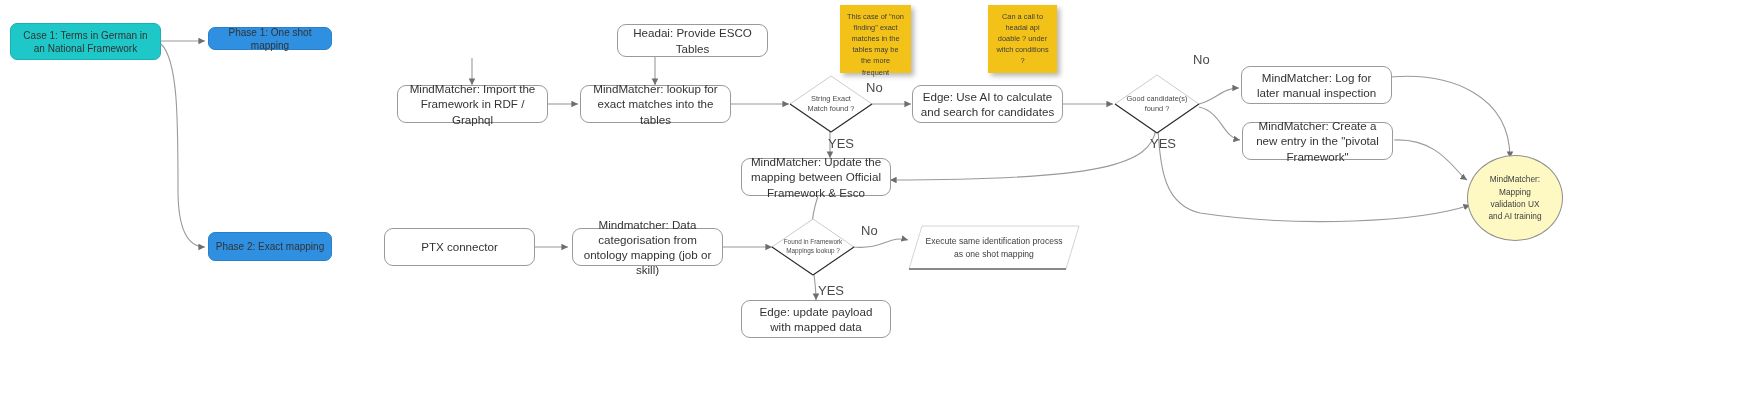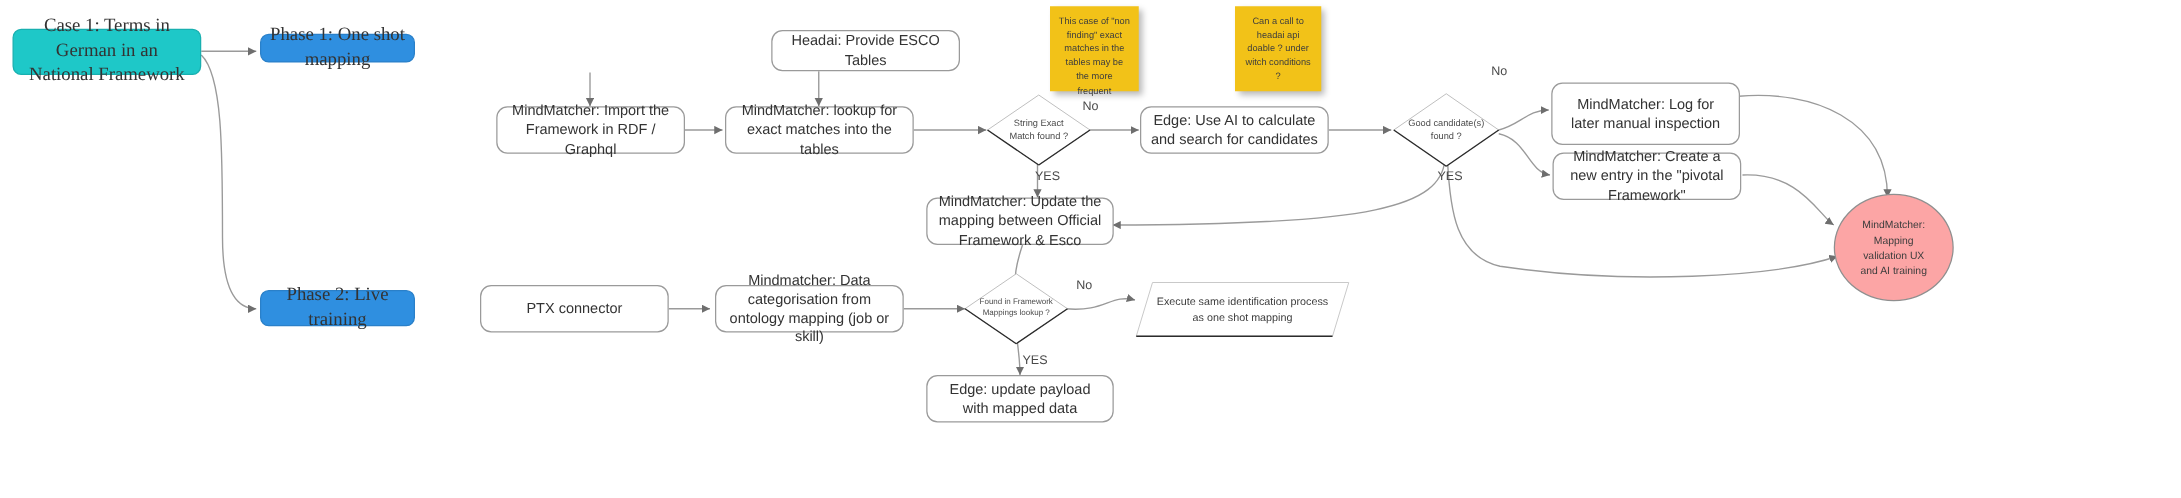--- a/index.html
+++ b/index.html
@@ -9,21 +9,21 @@
   #edges{position:absolute;left:0;top:0;width:1745px;height:398px;pointer-events:none;}
 
   .node{position:absolute;box-sizing:border-box;display:flex;align-items:center;
         justify-content:center;text-align:center;line-height:1.3;color:#333333;}
 
   
   .proc{background:#ffffff;border:1px solid #9a9a9a;border-radius:9px;
         font-size:11.6px;padding:3px 7px;}
 
   
-  .pill{border-radius:7px;font-size:15px;padding:3px 6px;font-family:Liberation Serif, serif;}
+  .pill{border-radius:7px;font-size:10px;padding:3px 6px;}
   .pill.teal{background:#1ec8c8;border:1px solid #18b0b0;}
   .pill.blue{background:#2f8fe0;border:1px solid #2a80c9;}
 
   
   .diamond{background:transparent;}
   .diamond .dshape{position:absolute;left:0;top:0;width:100%;height:100%;}
   .diamond .dlabel{position:relative;z-index:2;font-size:7.4px;line-height:1.35;
         color:#4a4a4a;padding:0 12px;text-align:center;}
 
   
@@ -31,25 +31,25 @@
         color:#3d3d3d;padding:6px 7px;align-items:flex-start;
         box-shadow:3px 3px 5px rgba(0,0,0,0.28);}
 
   
   .para{background:transparent;}
   .para .pshape{position:absolute;left:0;top:0;width:100%;height:100%;}
   .para .plabel{position:relative;z-index:2;font-size:8.6px;line-height:1.45;
         color:#3d3d3d;text-align:center;padding:0 14px;}
 
   
-  .circle{border:1px solid #8f8f8f;border-radius:50%;background:#fca5a5;
+  .circle{border:1px solid #8f8f8f;border-radius:50%;background:#fef9c3;
           font-size:8.3px;line-height:1.5;color:#3d3d3d;padding:0 16px;}
 
   
-  .elabel{position:absolute;font-size:10px;color:#4a4a4a;white-space:nowrap;}
+  .elabel{position:absolute;font-size:13px;color:#4a4a4a;white-space:nowrap;}
 </style>
 </head>
 <body>
 
 <div id="canvas">
 
   <svg id="edges" viewBox="0 0 1745 398" xmlns="http://www.w3.org/2000/svg">
     <defs>
       <marker id="ar" markerWidth="7" markerHeight="7" refX="6" refY="3" orient="auto" markerUnits="strokeWidth">
         <path d="M0,0 L6,3 L0,6 z" fill="#6e6e6e"></path>
@@ -101,21 +101,21 @@
 
   <div class="node pill teal" style="left:10px;top:23px;width:151px;height:37px;">
     <span>Case 1: Terms in German in an National Framework</span>
   </div>
 
   <div class="node pill blue" style="left:208px;top:27px;width:124px;height:23px;">
     <span>Phase 1: One shot mapping</span>
   </div>
 
   <div class="node pill blue" style="left:208px;top:232px;width:124px;height:29px;">
-    <span>Phase 2: Live training</span>
+    <span>Phase 2: Exact mapping</span>
   </div>
 
 
   <div class="node proc" style="left:580px;top:24px;width:151px;height:33px;margin-left:37px;">
     <span>Headai: Provide ESCO Tables</span>
   </div>
 
   <div class="node proc" style="left:397px;top:85px;width:151px;height:38px;">
     <span>MindMatcher: Import the Framework in RDF / Graphql</span>
   </div>
@@ -139,21 +139,21 @@
 
   <div class="node diamond" style="left:1114px;top:74px;width:86px;height:60px;">
     <svg class="dshape" viewBox="0 0 86 60">
       <polygon points="43,1 85,30 43,59 1,30" fill="#ffffff" stroke="#bfbfbf" stroke-width="0.8"></polygon>
       <path d="M43,59 L1,30" stroke="#2b2b2b" stroke-width="1.1" fill="none"></path>
       <path d="M43,59 L85,30" stroke="#2b2b2b" stroke-width="1.1" fill="none"></path>
     </svg>
     <span class="dlabel">Good candidate(s) found ?</span>
   </div>
 
-  <div class="node proc" style="left:1241px;top:66px;width:151px;height:50px;">
+  <div class="node proc" style="left:1241px;top:66px;width:151px;height:38px;">
     <span>MindMatcher: Log for later manual inspection</span>
   </div>
 
   <div class="node proc" style="left:1242px;top:122px;width:151px;height:38px;">
     <span>MindMatcher: Create a new entry in the "pivotal Framework"</span>
   </div>
 
   <div class="node proc" style="left:741px;top:158px;width:150px;height:38px;">
     <span>MindMatcher: Update the mapping between Official Framework &amp; Esco</span>
   </div>

